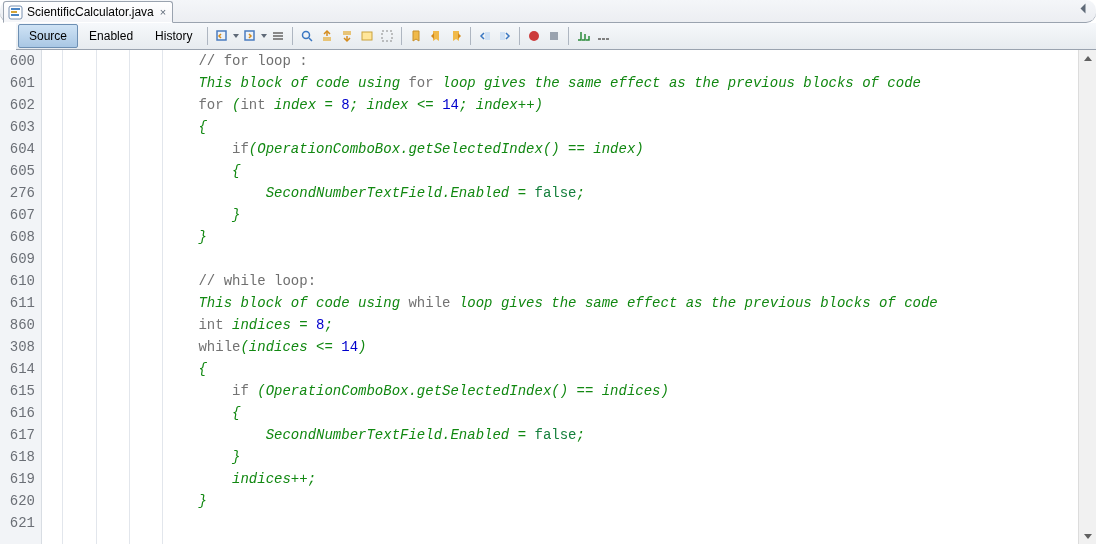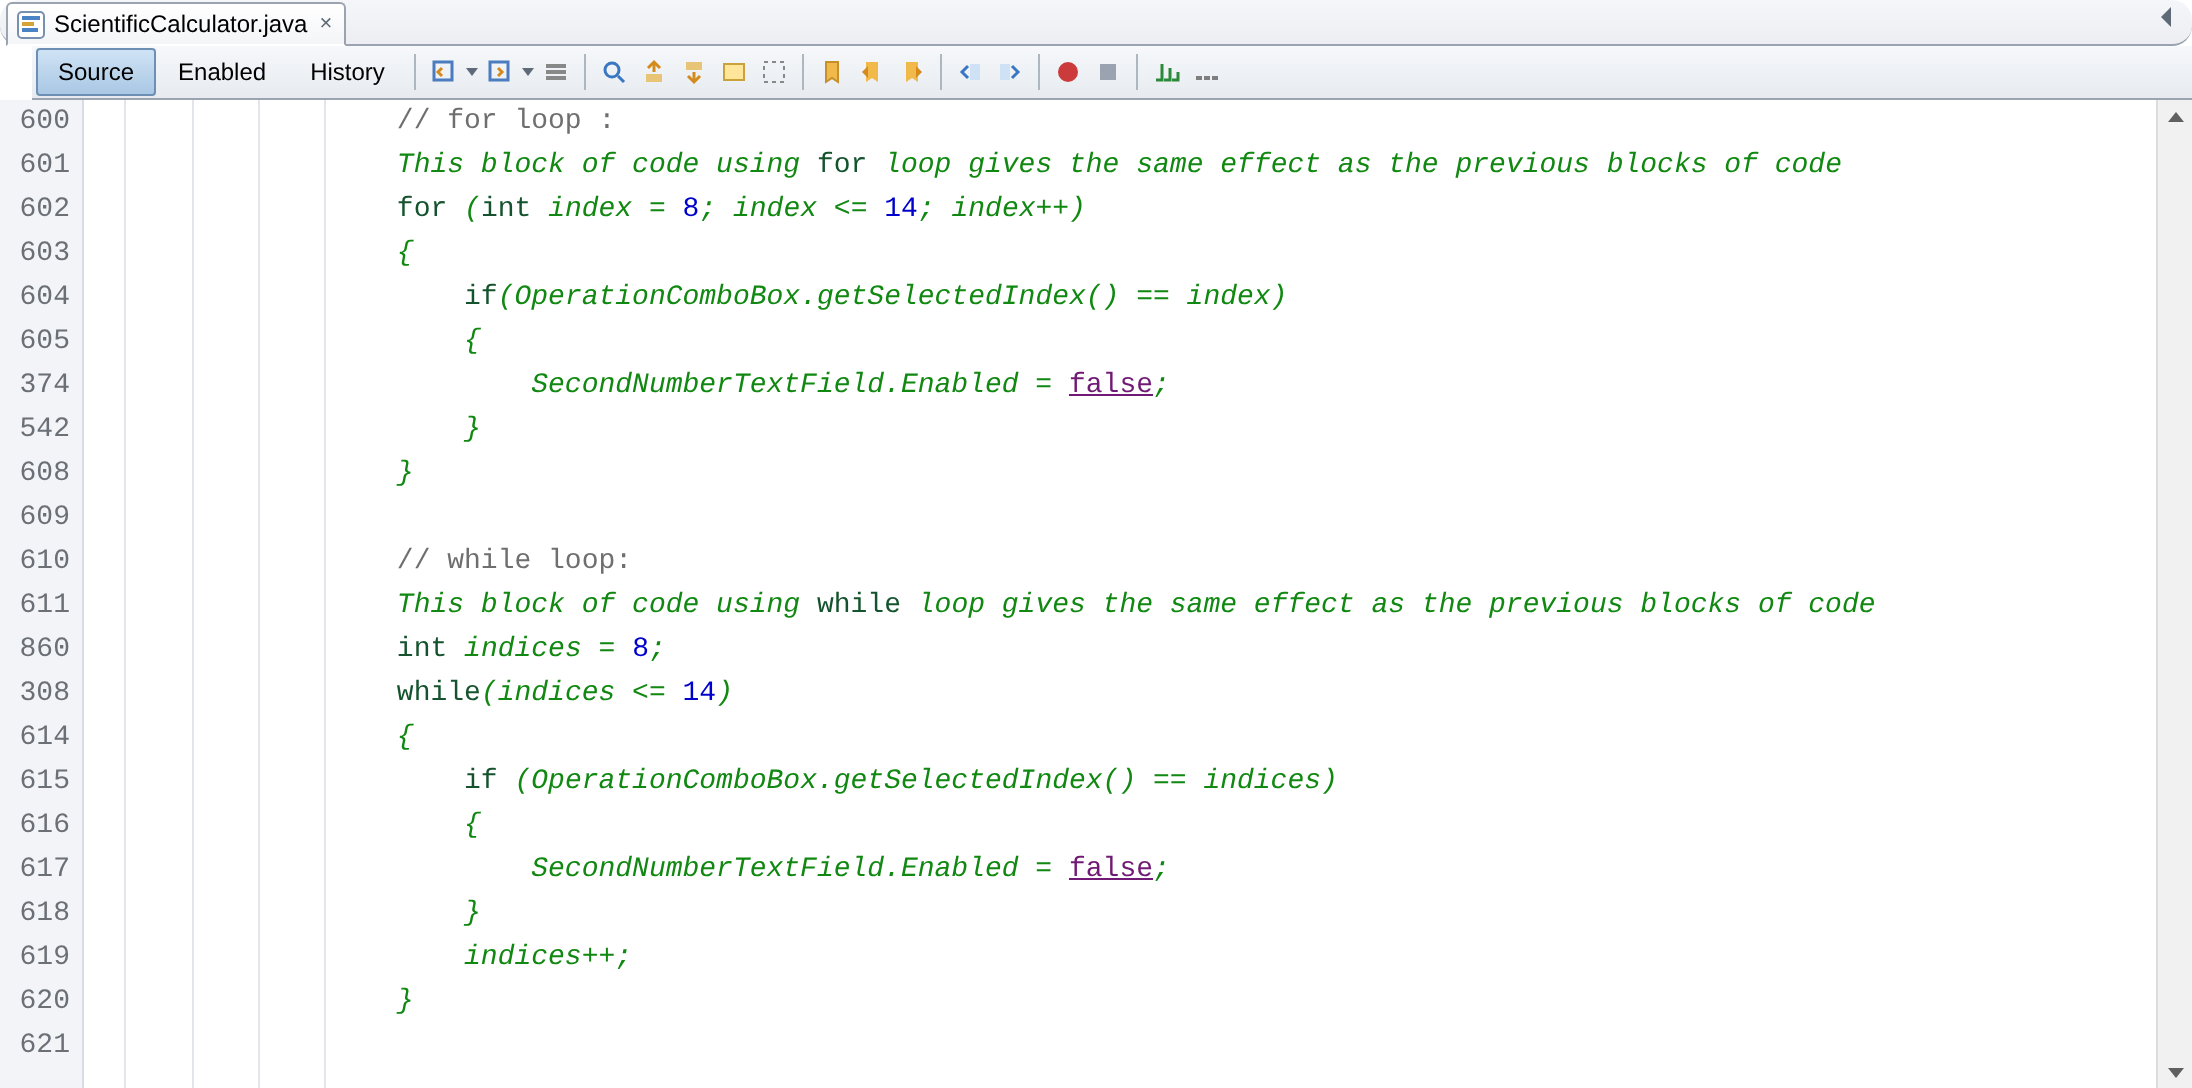--- a/index.html
+++ b/index.html
@@ -171,24 +171,24 @@
   .code-area pre {
     margin:0;
     padding-left: 8px;
     font: inherit;
     position: relative;
     z-index: 1;
   }
 
   .tok-comment { color: #6f6f6f; }
   .tok-green   { color: #118811; font-style: italic; }
-  .tok-blue    { color: #14532d; }
+  .tok-blue    { color: #737373; }
   .tok-num     { color: #0000cc; }
   .tok-black   { color: #000; }
-  .tok-bool    { color: #701a75; text-decoration: underline; }
+  .tok-bool    { color: #15803d; }
 
   .scrollbar-v {
     flex:none;
     width: 17px;
     background: #f1f1f1;
     border-left:1px solid #dcdcdc;
     position:relative;
   }
   .scrollbar-v .up, .scrollbar-v .down{
     position:absolute;left:0;width:17px;height:17px;
@@ -349,22 +349,22 @@
 
 <div class="editor-wrap">
 
   <div class="gutter" id="gutter">
       <div>600</div>
       <div>601</div>
       <div>602</div>
       <div>603</div>
       <div>604</div>
       <div>605</div>
-      <div>374</div>
-      <div>542</div>
+      <div>276</div>
+      <div>607</div>
       <div>608</div>
       <div>609</div>
       <div>610</div>
       <div>611</div>
       <div>860</div>
       <div>308</div>
       <div>614</div>
       <div>615</div>
       <div>616</div>
       <div>617</div>

